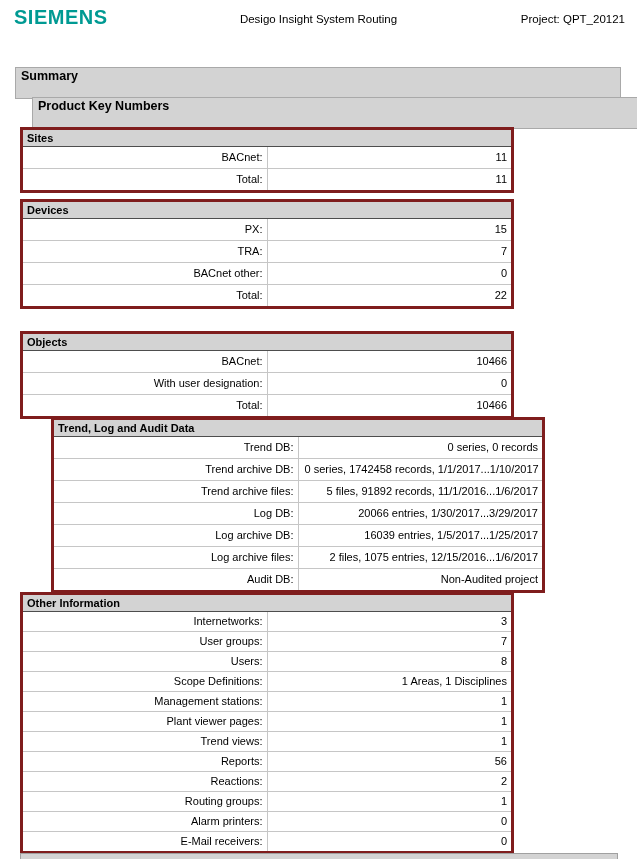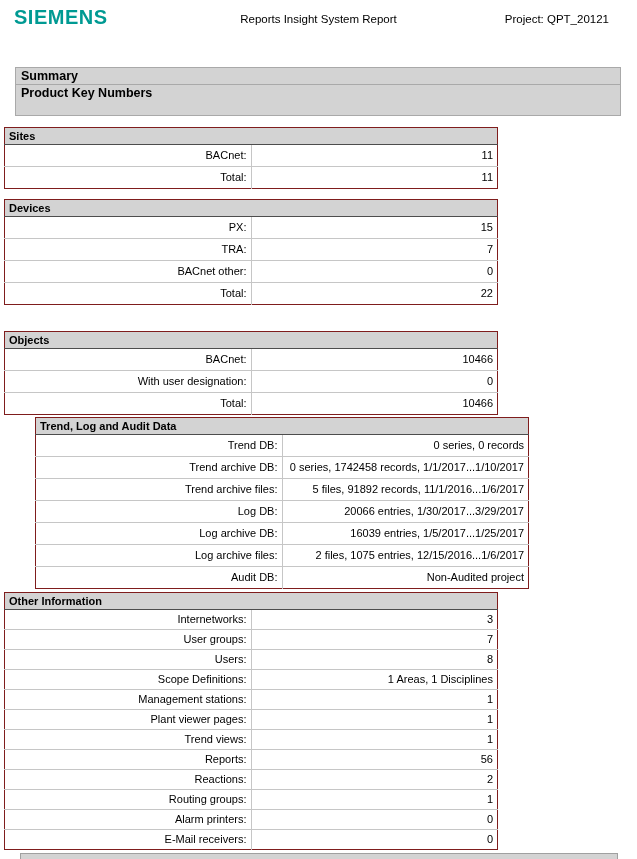--- a/index.html
+++ b/index.html
@@ -17,42 +17,42 @@
   .logo {
     position:absolute; left:14px; top:6px;
     font-size:20px; font-weight:bold; letter-spacing:0.5px;
     color:#009A93;
   }
   .title {
     position:absolute; left:0; right:0; top:13px;
     text-align:center; font-size:11.5px;
   }
   .project {
-    position:absolute; right:28px; top:13px;
+    position:absolute; right:12px; top:13px;
     font-size:11.5px; text-align:left;
   }
 
   
   .section-bar {
     position:absolute; left:15px; width:606px; height:32px;
     box-sizing:border-box;
     background:#d3d3d3;
     border:1px solid #a9a9a9;
     font-size:12.5px; font-weight:bold;
     line-height:16px; padding-left:5px;
   }
   .bar-summary { top:67px; }
-  .bar-pkn     { top:84px; }
+  .bar-pkn     { top:97px;margin-left:17px; }
 
   
   .data-table {
-    position:absolute; left:4px; width:494px;
+    position:absolute; left:20px; width:494px;
     border-collapse:collapse; table-layout:fixed;
     font-size:11px;
-    border:1px solid #7f1d1d;
+    border:3px solid #7f1d1d;
   }
   .data-table th {
     background:#d3d3d3;
     text-align:left; font-size:11px; font-weight:bold;
     padding:2px 4px; line-height:12px;
     border-bottom:1px solid #4d4d4d;
   }
   .data-table td {
     background:#ffffff;
     padding:4px 4px; line-height:13px;
@@ -76,21 +76,21 @@
     background:#d3d3d3; border:1px solid #a0a0a0;
   }
 </style>
 </head>
 <body>
 
 <div class="page">
 
   <div>
     <div class="logo">SIEMENS</div>
-    <div class="title">Reports Insight System Report</div>
+    <div class="title">Desigo Insight System Routing</div>
     <div class="project">Project: QPT_20121</div>
   </div>
 
   <div class="section-bar bar-summary">Summary</div>
   <div class="section-bar bar-pkn">Product Key Numbers</div>
 
   <div id="tables">
   <table class="data-table tbl-sites">
     <thead>
       <tr>

